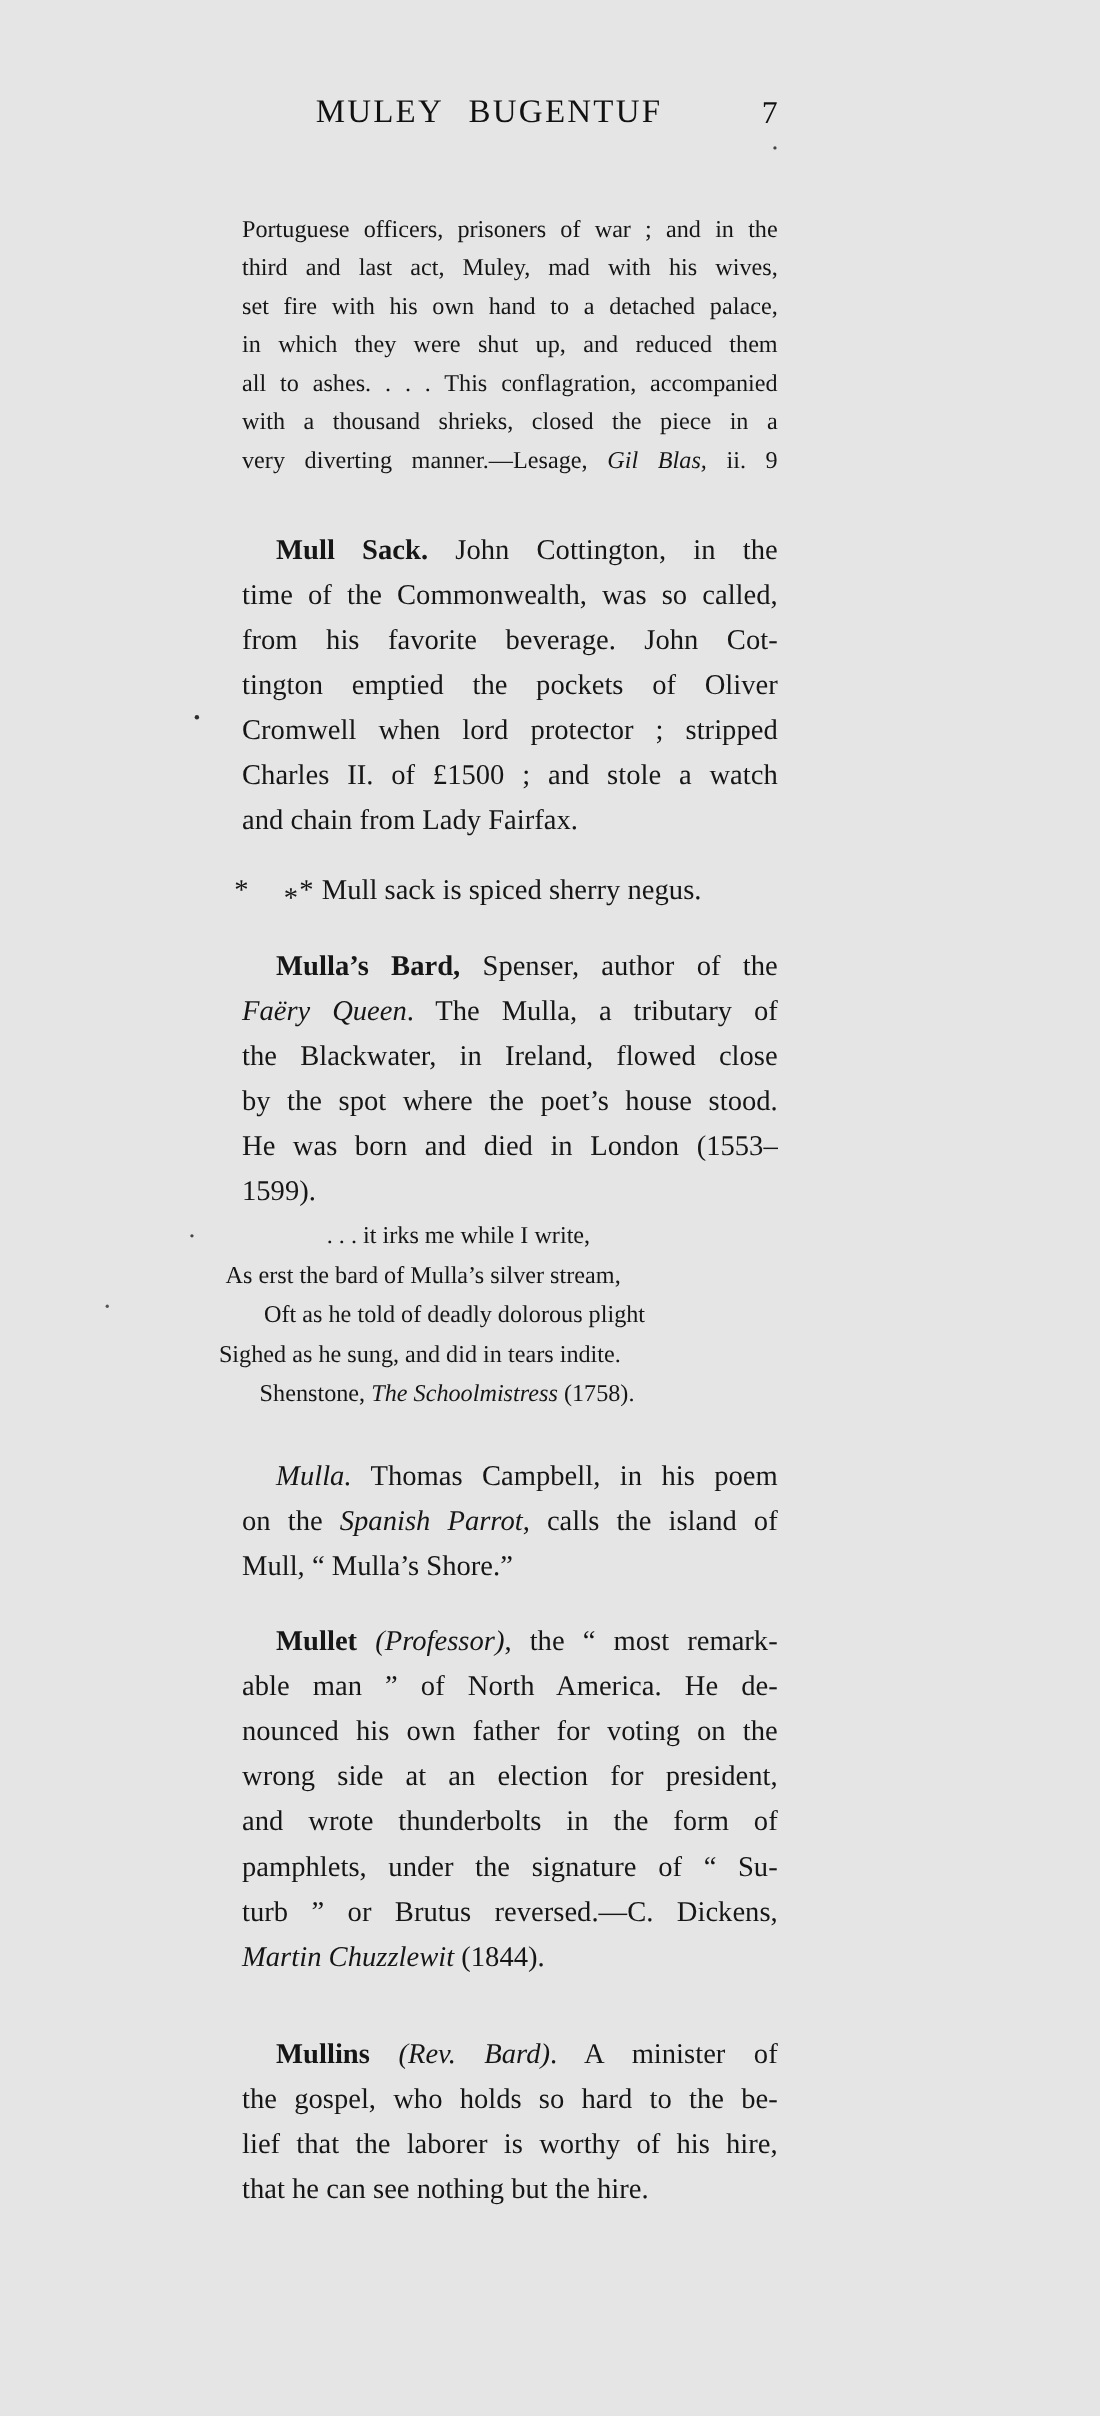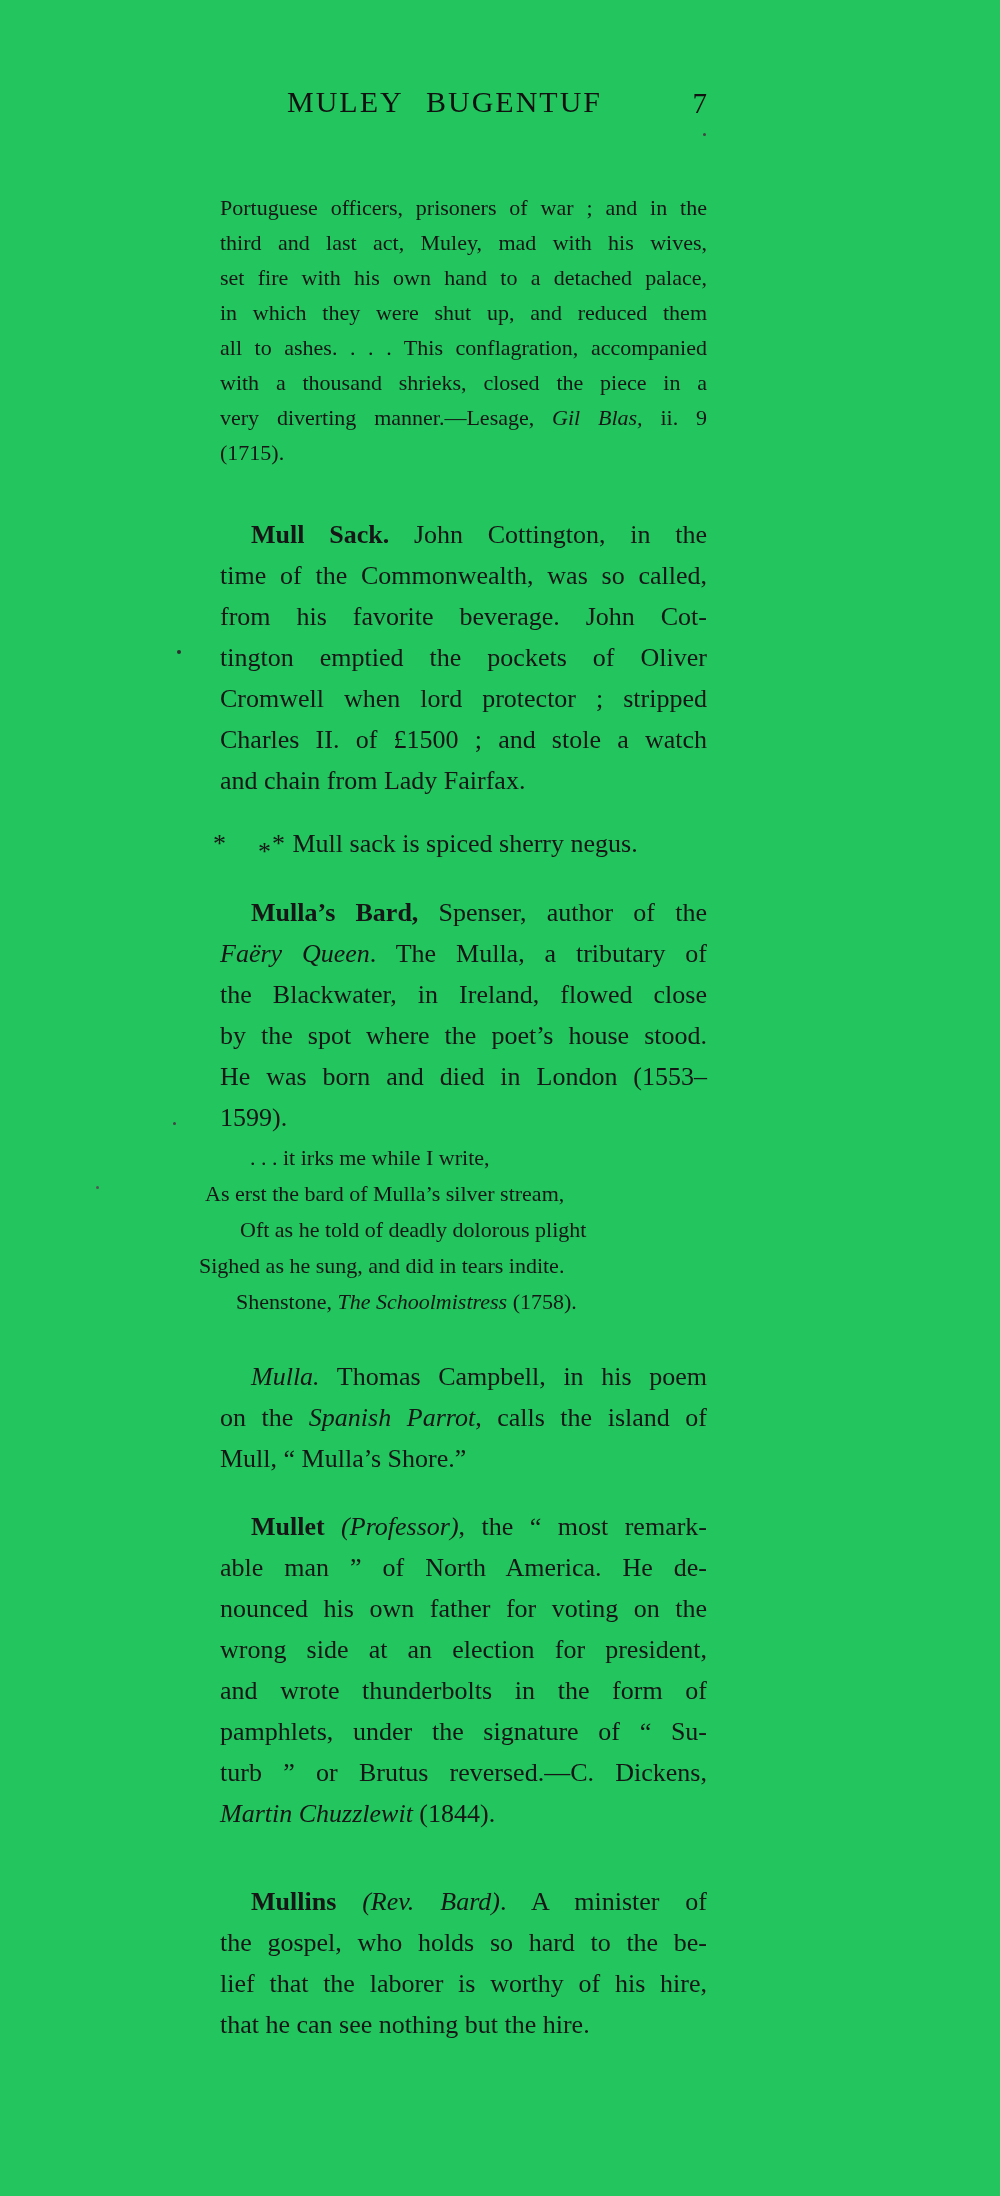--- a/index.html
+++ b/index.html
@@ -1,20 +1,20 @@
 <!DOCTYPE html>
 <html><head>
 <meta charset="utf-8">
 <style>
   html,body{margin:0;padding:0;background:#ffffff;}
   .page{
     position:relative;
     width:1000px;
     height:2196px;
-    background:#22c55e;
+    background:#e5e5e5;
     color:#161616;
     font-family:"Liberation Serif","DejaVu Serif",serif;
     overflow:hidden;
   }
   .textblock{
     position:absolute;
     left:182px;
     top:85px;
     width:525px;
   }
@@ -44,21 +44,21 @@
   #quote{margin-top:69px;}
   #mull-sack{margin-top:44px;}
   #negus{
     margin-top:27px;
     font-size:26px;
     line-height:32px;
     text-indent:31px;
   }
   #mullas-bard{margin-top:32px;}
   #verse{margin-top:2px;font-size:22px;line-height:36px;}
-  #verse .v1{margin-left:68px;}
+  #verse .v1{margin-left:115px;}
   #verse .v2{margin-left:23px;}
   #verse .v3{margin-left:58px;}
   #verse .v4{margin-left:17px;}
   #verse .v5{margin-left:54px;}
   #mulla{margin-top:36px;}
   #mullet{margin-top:27px;}
   #mullins{margin-top:47px;}
   b{font-weight:bold;}
   i{font-style:italic;}
   .asterism{letter-spacing:1px;}
@@ -82,21 +82,20 @@
     </header>
 
     <section class="para small" id="quote">
       <div class="line j">Portuguese officers, prisoners of war ; and in the</div>
       <div class="line j">third and last act, Muley, mad with his wives,</div>
       <div class="line j">set fire with his own hand to a detached palace,</div>
       <div class="line j">in which they were shut up, and reduced them</div>
       <div class="line j">all to ashes. . . . This conflagration, accompanied</div>
       <div class="line j">with a thousand shrieks, closed the piece in a</div>
       <div class="line j"><span>very diverting manner.—Lesage, </span><i>Gil Blas,</i><span> ii. 9</span></div>
-      <div class="line">(1715).</div>
     </section>
 
     <section class="para" id="mull-sack">
       <div class="line j indent"><b>Mull Sack.</b><span> John Cottington, in the</span></div>
       <div class="line j">time of the Commonwealth, was so called,</div>
       <div class="line j">from his favorite beverage. John Cot-</div>
       <div class="line j">tington emptied the pockets of Oliver</div>
       <div class="line j">Cromwell when lord protector ; stripped</div>
       <div class="line j">Charles II. of £1500 ; and stole a watch</div>
       <div class="line">and chain from Lady Fairfax.</div>

